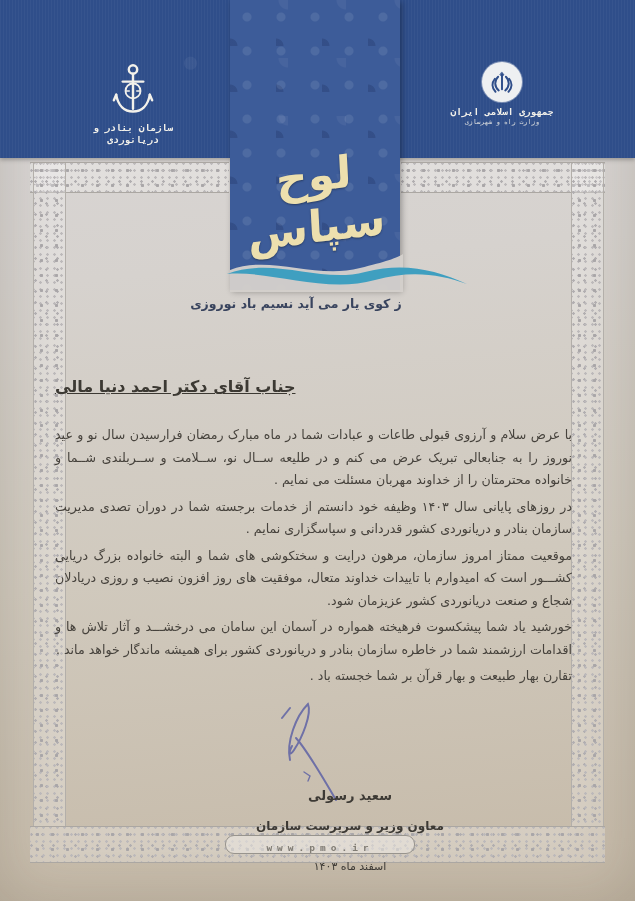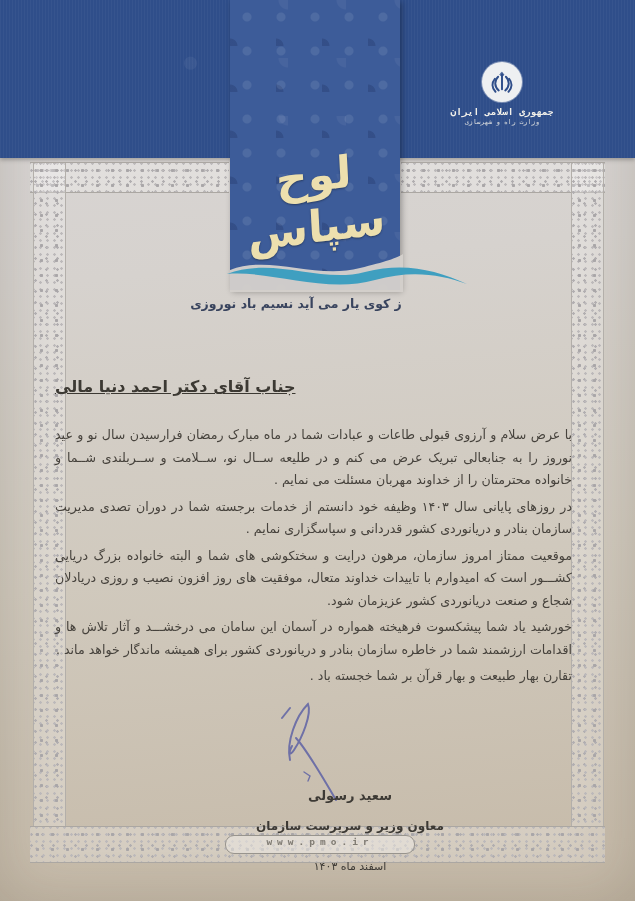--- a/index.html
+++ b/index.html
@@ -70,21 +70,21 @@
   .f-v{width:31px;border-left:1px solid #b3afaa;border-right:1px solid #b3afaa;}
   .frame-tl{position:absolute;left:30px;top:162px;width:199px;}
   .frame-tr{position:absolute;left:401px;top:162px;width:204px;}
   .frame-l{position:absolute;left:33px;top:163px;height:663px;}
   .frame-r{position:absolute;left:571px;top:163px;height:663px;}
   .frame-b{position:absolute;left:30px;top:826px;width:575px;height:35px;}
   
   .site-capsule{
     position:absolute;left:225px;top:835px;width:188px;height:17px;
     border:1px solid #98948d;border-radius:9px;background:rgba(235,232,226,.55);
-    display:flex;align-items:flex-start;justify-content:center;
+    display:flex;align-items:flex-end;justify-content:center;
   }
   .site-capsule span{font-size:9.5px;color:#807c74;letter-spacing:5px;font-weight:bold;
     font-family:"DejaVu Sans Mono",monospace;}
   
   .recipient{
     position:absolute;left:55px;top:377px;width:530px;direction:rtl;text-align:left;
     font-size:16px;font-weight:bold;color:#3c3933;text-decoration:underline;
   }
   .body-text{
     position:absolute;left:55px;top:424px;width:530px;direction:rtl;
@@ -115,20 +115,37 @@
           <path d="M14 12 C8 18 8 27 15 33"></path>
           <path d="M26 12 C32 18 32 27 25 33"></path>
           <path d="M9 15 C4 21 4 29 10 35"></path>
           <path d="M31 15 C36 21 36 29 30 35"></path>
         </g>
       </svg>
     </div>
     <div class="red"></div>
   </div>
 
+  <div class="logo logo-left">
+    <svg class="glyph" width="46" height="56" viewBox="0 0 48 60">
+      <g fill="none" stroke="#f3f1ea" stroke-width="2.6" stroke-linecap="round">
+        <circle cx="24" cy="8" r="4.5"></circle>
+        <line x1="24" y1="12.5" x2="24" y2="50"></line>
+        <line x1="13" y1="21" x2="35" y2="21"></line>
+        <circle cx="24" cy="31" r="8" stroke-width="2"></circle>
+        <line x1="24" y1="23" x2="24" y2="26" stroke-width="1.6"></line>
+        <line x1="16.5" y1="31" x2="20" y2="31" stroke-width="1.6"></line>
+        <line x1="28" y1="31" x2="31.5" y2="31" stroke-width="1.6"></line>
+        <path d="M6 35 C8 47 15 53 24 53 C33 53 40 47 42 35"></path>
+        <path d="M6 35 l-2.5 6"></path>
+        <path d="M42 35 l2.5 6"></path>
+      </g>
+    </svg>
+    <span class="lbl">سازمان بنادر و دریانوردی</span>
+  </div>
 
   <div class="logo logo-right">
     <div class="emblem-disc">
       <svg width="26" height="26" viewBox="0 0 40 40">
         <g fill="none" stroke="#2f4e8a" stroke-width="3" stroke-linecap="round">
           <path d="M20 9 L20 31"></path>
           <path d="M20 5 l3 4 -3 3 -3 -3 z" fill="#2f4e8a" stroke-width="1"></path>
           <path d="M14 12 C8 18 8 27 15 33"></path>
           <path d="M26 12 C32 18 32 27 25 33"></path>
           <path d="M9 15 C4 21 4 29 10 35"></path>

